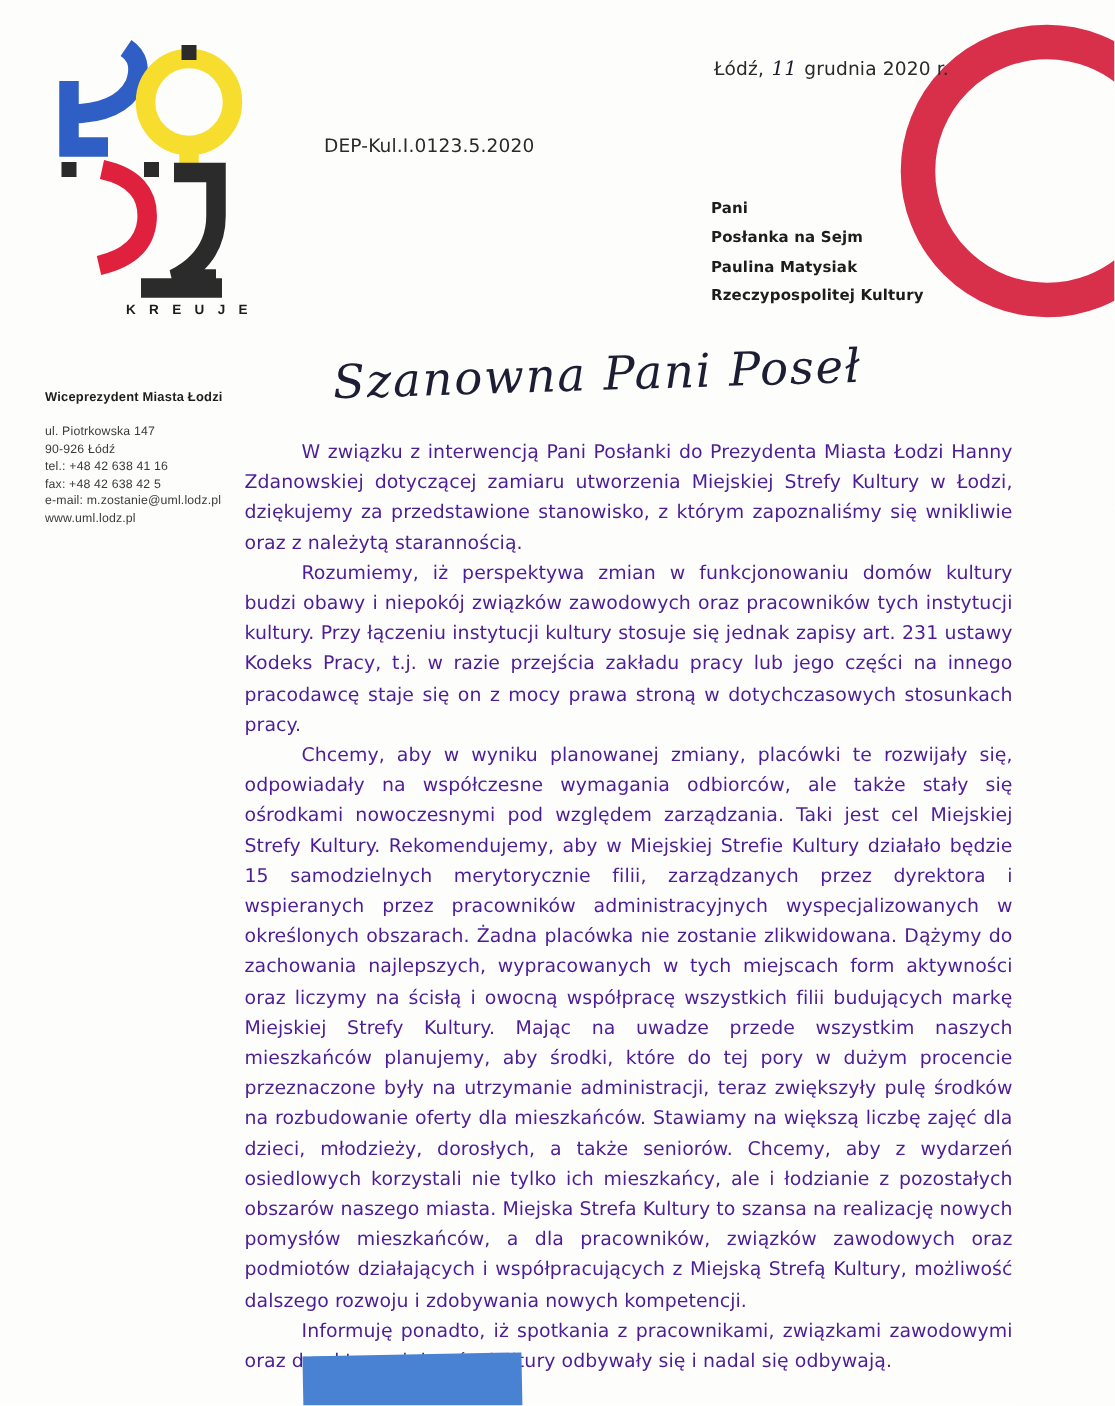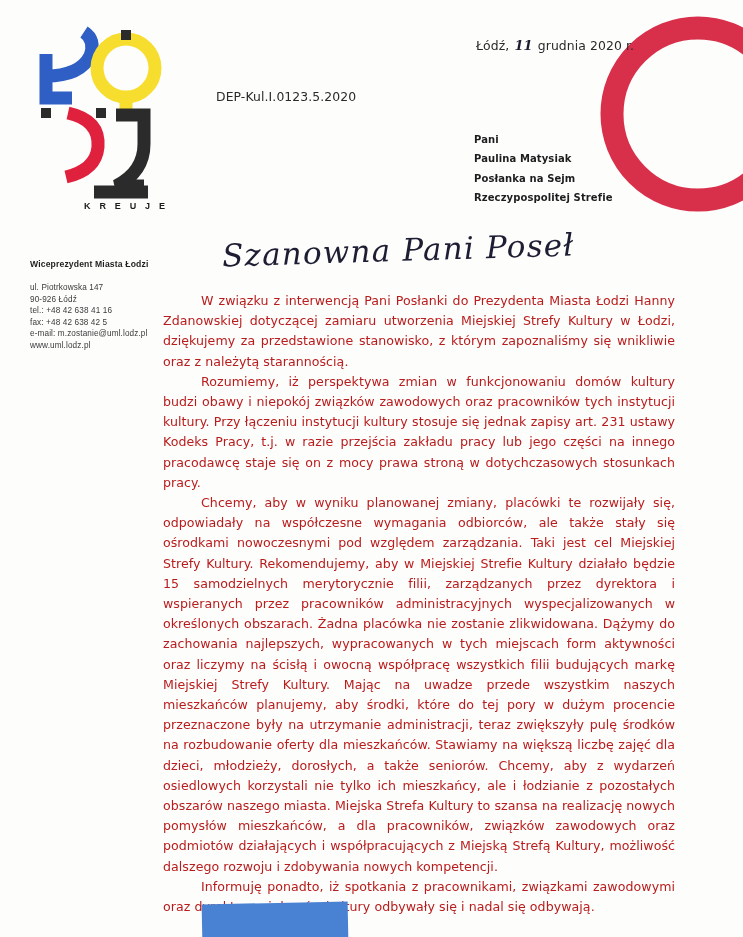--- a/index.html
+++ b/index.html
@@ -87,21 +87,21 @@
     left: 476px;
     top: 38px;
     font-size: 12.4px;
     color: #2a2a2a;
     letter-spacing: 0.1px;
     white-space: nowrap;
   }
   .date-hand {
     font-family: "DejaVu Serif", serif;
     font-style: italic;
-    font-weight: 700;
+    font-weight: 400;
     font-size: 13px;
     color: #1b1b2e;
     padding: 0 1px;
   }
 
   
   .refno {
     position: absolute;
     left: 216px;
     top: 89px;
@@ -143,21 +143,21 @@
     left: 163px;
     top: 291px;
     width: 512px;
   }
   .body p {
     margin: 0;
     text-align: justify;
     text-indent: 38px;
     font-size: 12.6px;
     line-height: 20.2px;
-    color: #b91c1c;
+    color: #4c1d95;
     letter-spacing: 0.05px;
   }
   .body p + p { margin-top: 0; }
 </style>
 </head>
 <body>
 
 <div class="page">
 
   <div class="logo">
@@ -188,23 +188,23 @@
   <div class="date-line">
     <span>Łódź,</span>
     <span class="date-hand">11</span>
     <span>grudnia 2020 r.</span>
   </div>
 
   <div class="refno">DEP-Kul.I.0123.5.2020</div>
 
   <div class="recipient">
     <div>Pani</div>
+    <div>Posłanka na Sejm</div>
     <div>Paulina Matysiak</div>
-    <div>Posłanka na Sejm</div>
-    <div>Rzeczypospolitej Strefie</div>
+    <div>Rzeczypospolitej Kultury</div>
   </div>
 
   <div class="sender">
     <div class="sender-title">Wiceprezydent Miasta Łodzi</div>
     <div class="sender-lines">
       <div>ul. Piotrkowska 147</div>
       <div>90-926 Łódź</div>
       <div>tel.: +48 42 638 41 16</div>
       <div>fax: +48 42 638 42 5</div>
       <div>e-mail: m.zostanie@uml.lodz.pl</div>

